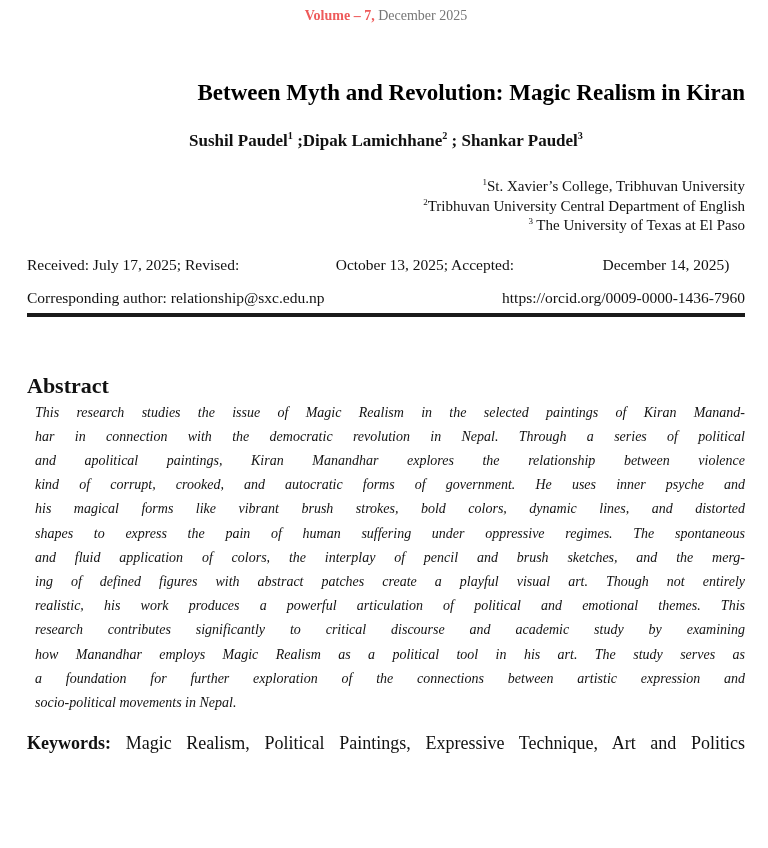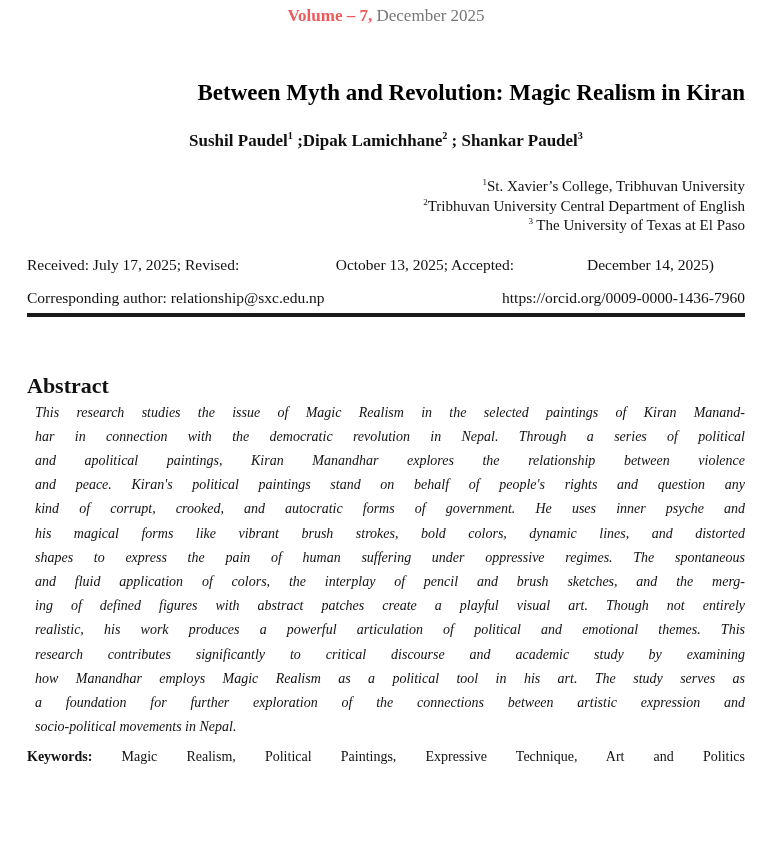--- a/index.html
+++ b/index.html
@@ -11,21 +11,21 @@
     overflow: hidden;
   }
   .page {
     width: 768px; height: 848px;
     padding: 7px 23px 0 27px;
     background: #ffffff;
   }
   
   .journal-line {
     text-align: center;
-    font-size: 17px;
+    font-size: 14px;
     line-height: 18px;
   }
   .journal-line .vol { font-weight: bold; }
   
   .title {
     margin-top: 52px;
     text-align: right;
     font-size: 23px;
     font-weight: bold;
     line-height: 31px;
@@ -51,21 +51,21 @@
     text-align: right;
   }
   
   .dates-row {
     margin-top: 20px;
     display: grid;
     grid-template-columns: 43% 35% 22%;
     font-size: 15.5px;
     line-height: 17px;
   }
-  .dates-row .col-right { text-align: left; }
+  .dates-row .col-right { text-align: center; }
   .corr-row {
     margin-top: 16px;
     display: flex;
     justify-content: space-between;
     font-size: 15.5px;
     line-height: 17px;
   }
   .double-rule {
     margin-top: 7px;
     height: 2px;
@@ -89,22 +89,22 @@
     text-align: justify;
     text-align-last: justify;
     white-space: normal;
     margin-left: 8px;
   }
   .abs-line.last {
     text-align-last: left;
   }
   
   .keywords {
-    margin-top: 7px;
-    font-size: 14px;
+    margin-top: 18px;
+    font-size: 18px;
     line-height: 21px;
     text-align: justify;
     text-align-last: justify;
   }
   .keywords .kw-label { font-weight: bold; }
 </style>
 </head>
 <body>
 
 <div class="page">
@@ -138,21 +138,20 @@
     <span>https://orcid.org/0009-0000-1436-7960</span>
   </div>
 
   <div class="double-rule"></div>
 
   <div class="abstract-heading">Abstract</div>
   <div class="abstract-body">
     <div class="abs-line">This research studies the issue of Magic Realism in the selected paintings of Kiran Manand-</div>
     <div class="abs-line">har in connection with the democratic revolution in Nepal. Through a series of political</div>
     <div class="abs-line">and apolitical paintings, Kiran Manandhar explores the relationship between violence</div>
-    <div class="abs-line">and peace. Kiran's political paintings stand on behalf of people's rights and question any</div>
     <div class="abs-line">kind of corrupt, crooked, and autocratic forms of government. He uses inner psyche and</div>
     <div class="abs-line">his magical forms like vibrant brush strokes, bold colors, dynamic lines, and distorted</div>
     <div class="abs-line">shapes to express the pain of human suffering under oppressive regimes. The spontaneous</div>
     <div class="abs-line">and fluid application of colors, the interplay of pencil and brush sketches, and the merg-</div>
     <div class="abs-line">ing of defined figures with abstract patches create a playful visual art. Though not entirely</div>
     <div class="abs-line">realistic, his work produces a powerful articulation of political and emotional themes. This</div>
     <div class="abs-line">research contributes significantly to critical discourse and academic study by examining</div>
     <div class="abs-line">how Manandhar employs Magic Realism as a political tool in his art. The study serves as</div>
     <div class="abs-line">a foundation for further exploration of the connections between artistic expression and</div>
     <div class="abs-line last">socio-political movements in Nepal.</div>

